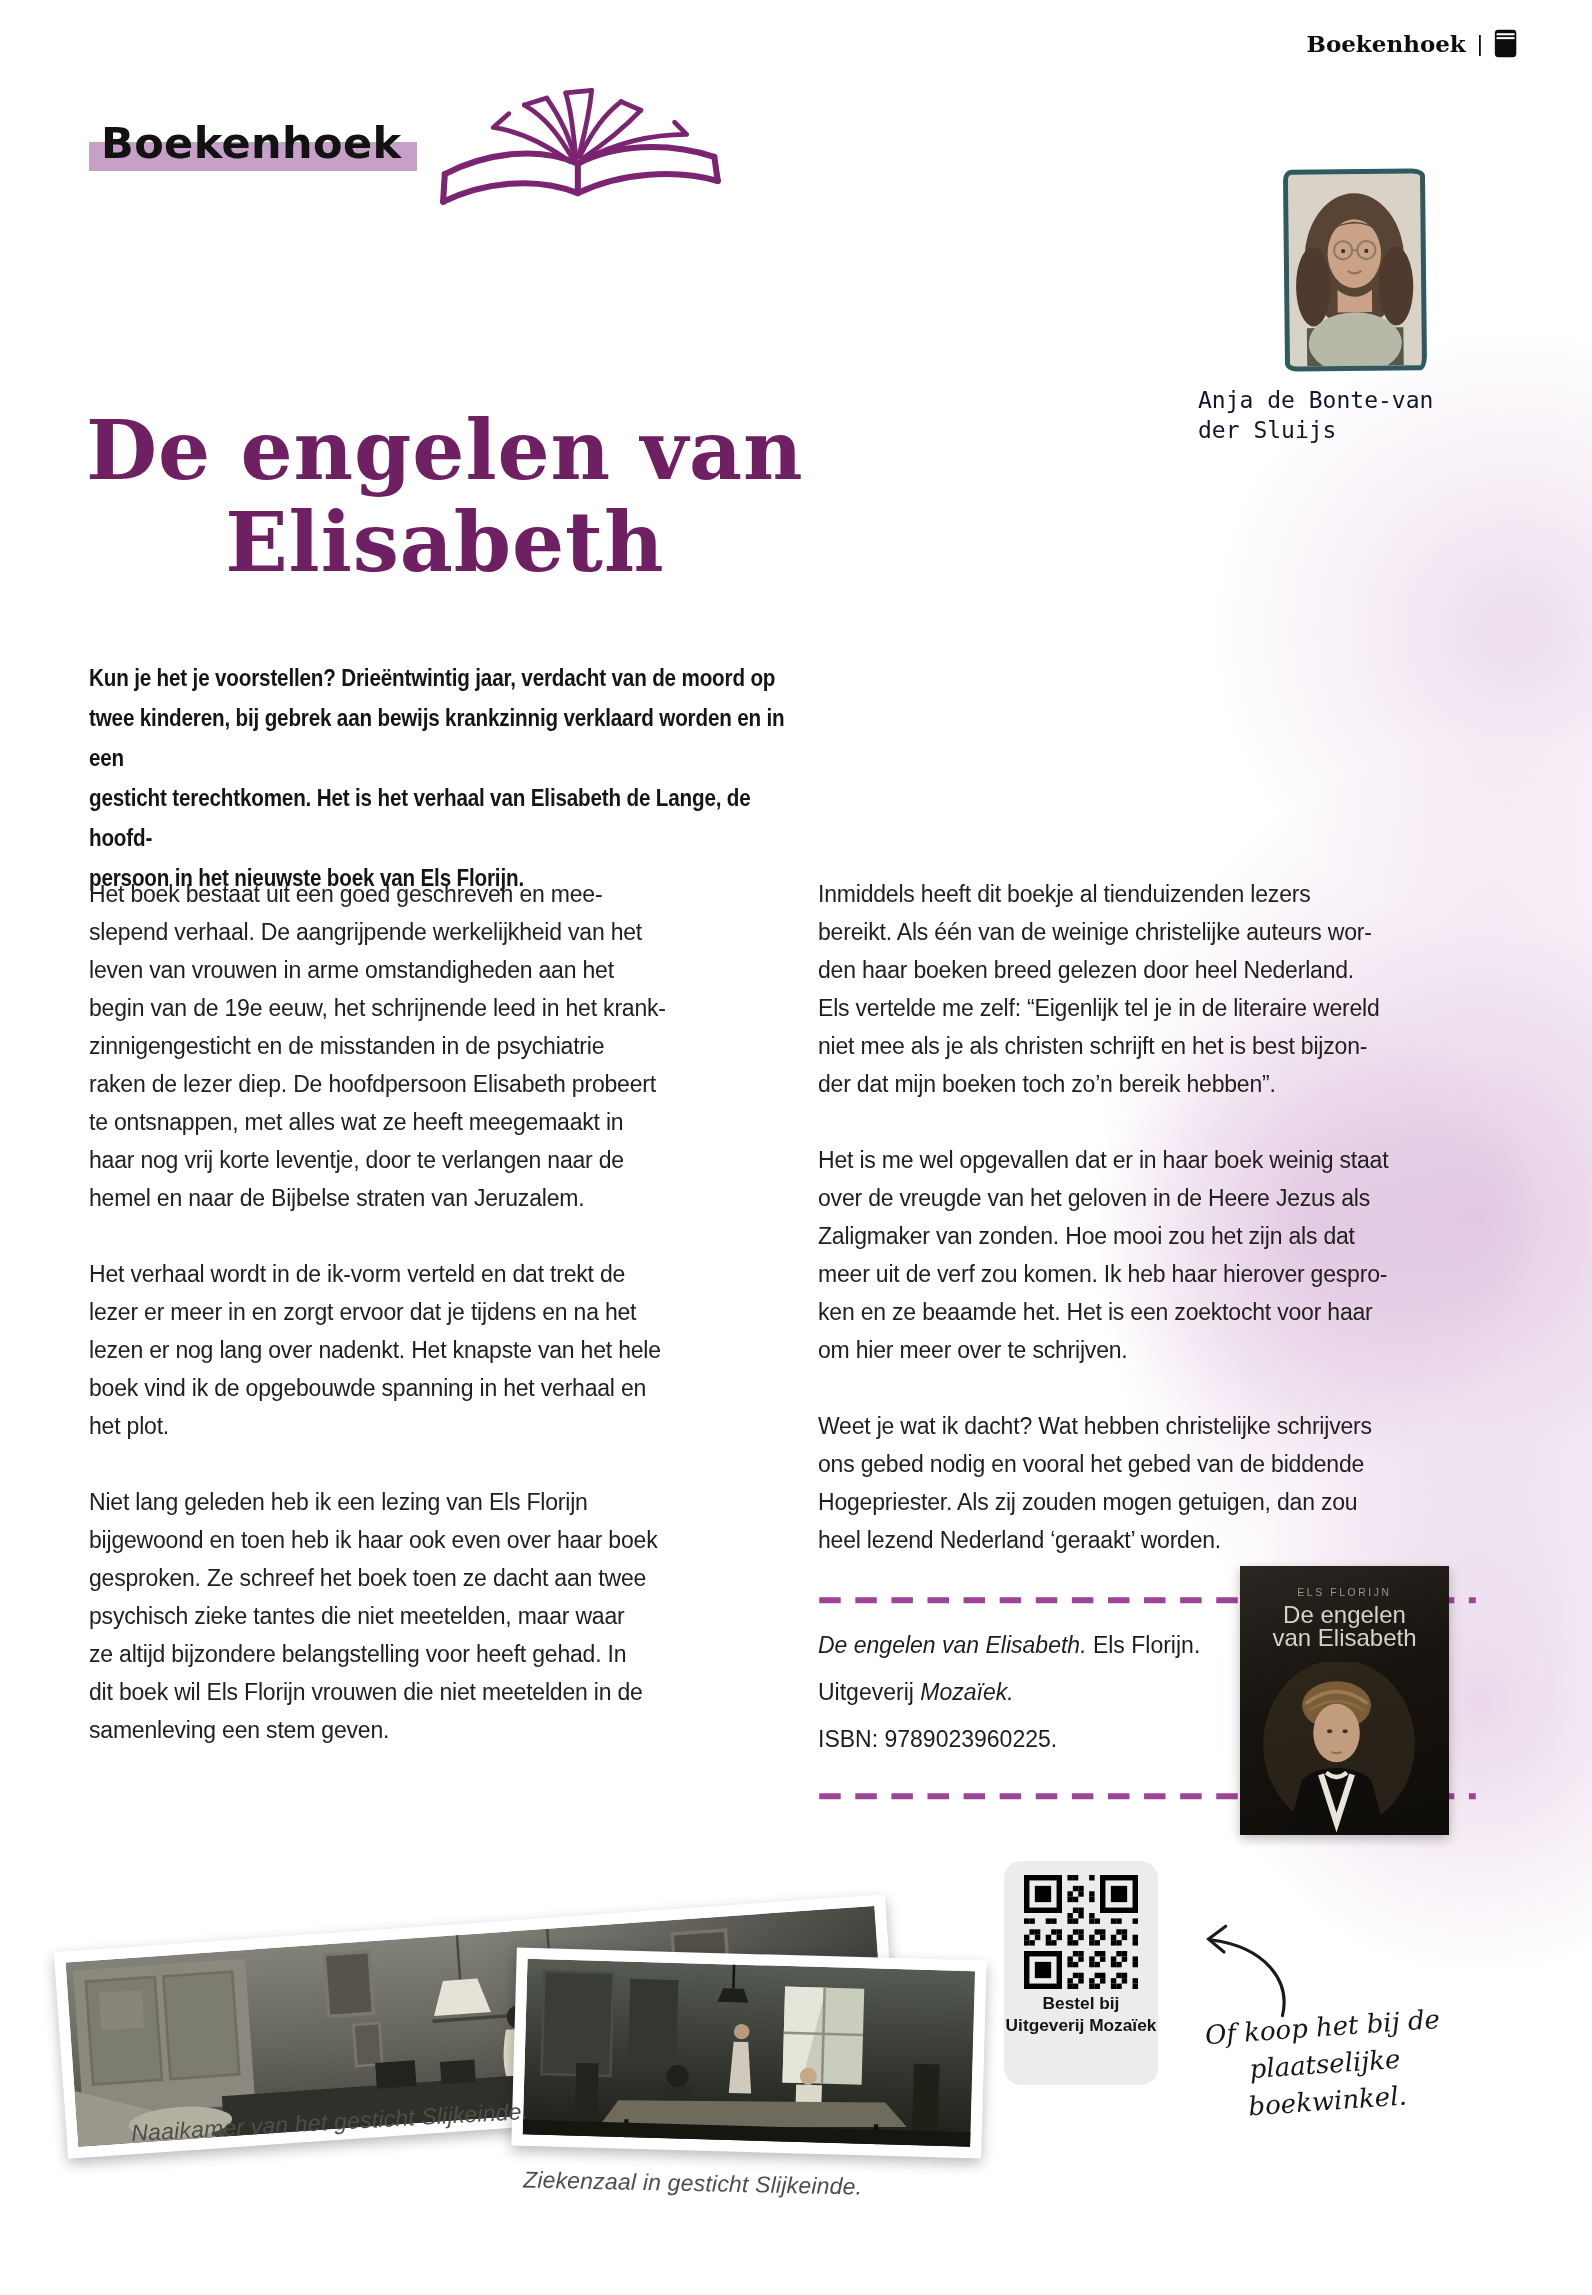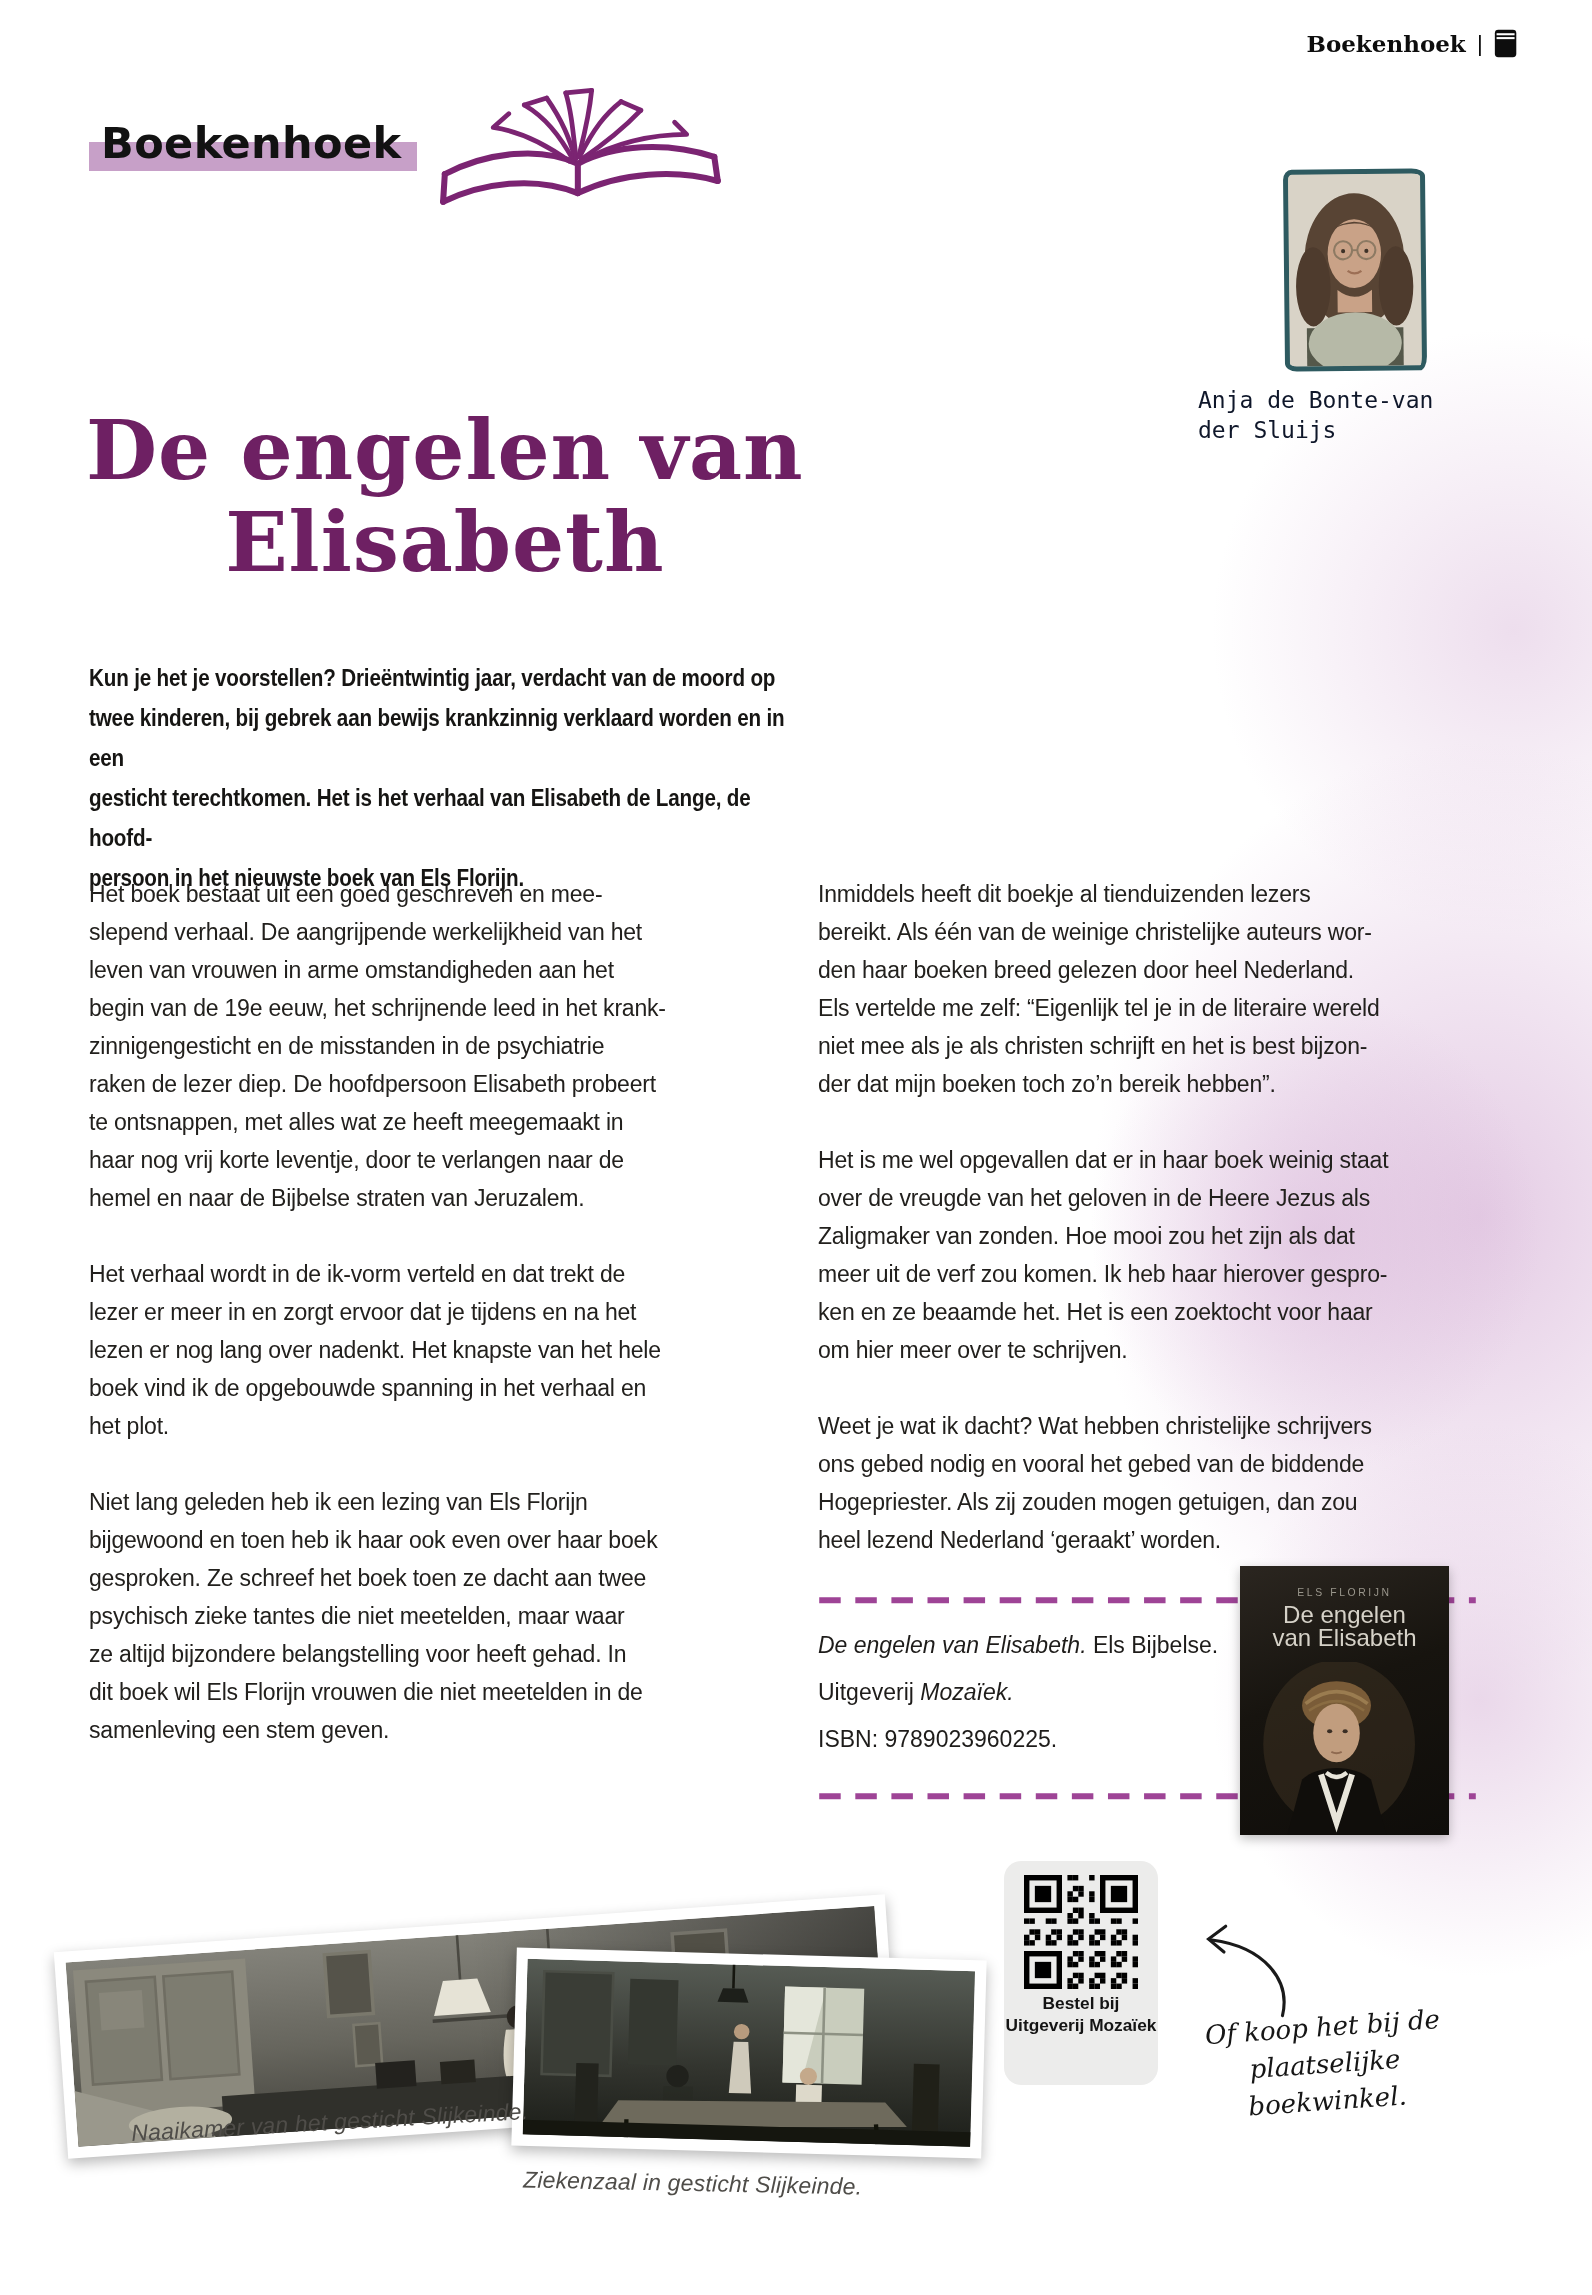--- a/index.html
+++ b/index.html
@@ -193,21 +193,21 @@
 </div>
 
 <svg class="dash-line" style="top:1596px" width="663" height="8.6" viewBox="0 0 768 10">
   <line x1="2" y1="5" x2="766" y2="5" stroke="#9e4496" stroke-width="7" stroke-dasharray="25 17"></line>
 </svg>
 <svg class="dash-line" style="top:1792px" width="663" height="8.6" viewBox="0 0 768 10">
   <line x1="2" y1="5" x2="766" y2="5" stroke="#9e4496" stroke-width="7" stroke-dasharray="25 17"></line>
 </svg>
 
 <div class="book-info">
-  <div><span class="it">De engelen van Elisabeth.</span><span> Els Bijbelse.</span></div>
+  <div><span class="it">De engelen van Elisabeth.</span><span> Els Florijn.</span></div>
   <div><span>Uitgeverij </span><span class="it">Mozaïek.</span></div>
   <div>ISBN: 9789023960225.</div>
 </div>
 
 <div class="book-cover">
   <div class="bc-author">ELS FLORIJN</div>
   <div class="bc-title">De engelen
 van Elisabeth</div>
   <svg class="bc-portrait" width="181" height="173" viewBox="0 0 210 200">
     <ellipse cx="115" cy="95" rx="88" ry="98" fill="#453726" opacity=".45"></ellipse>

